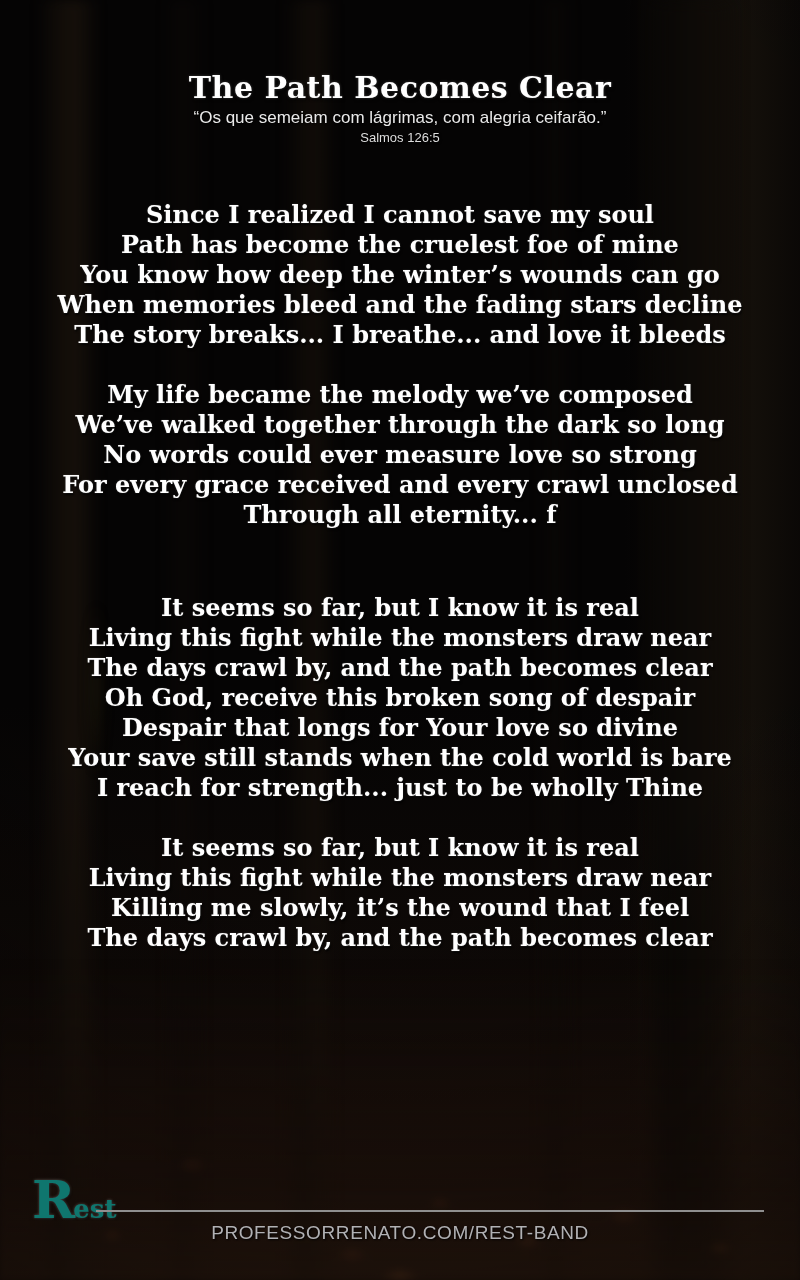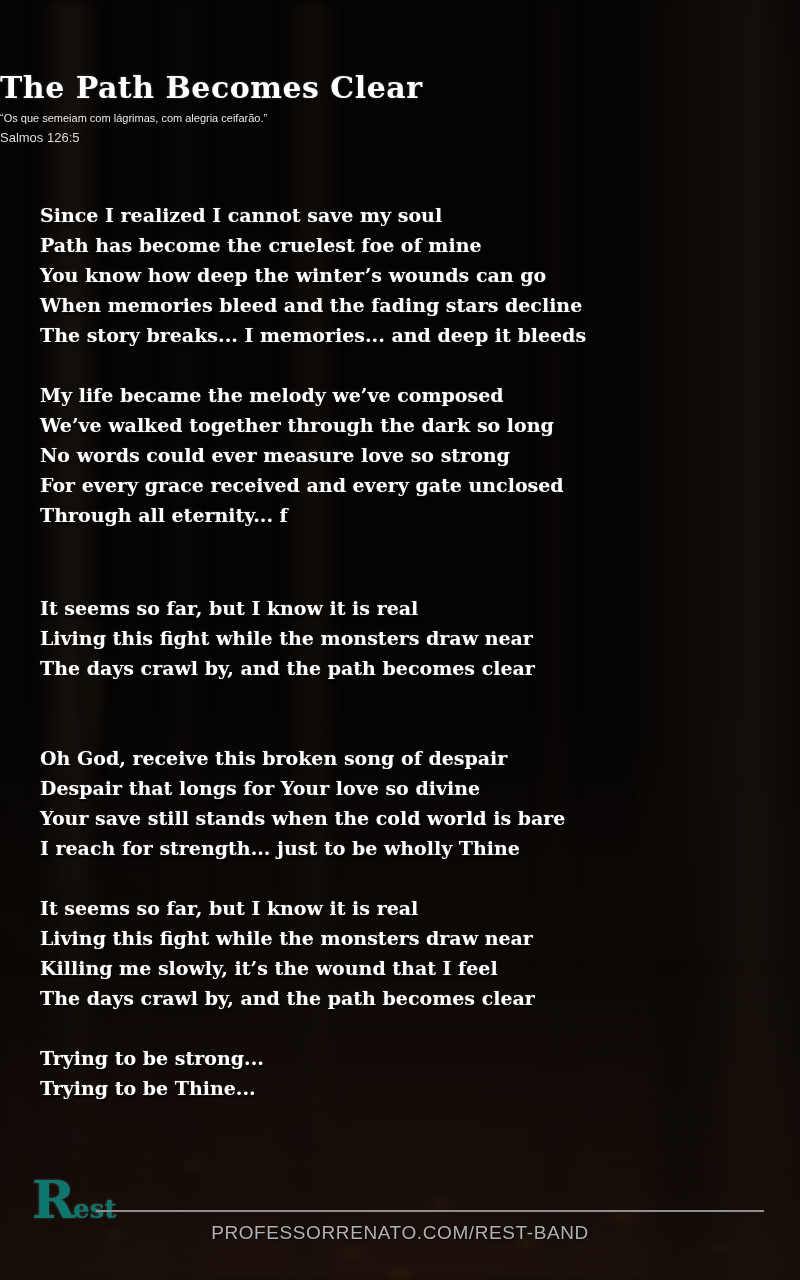--- a/index.html
+++ b/index.html
@@ -47,48 +47,48 @@
       radial-gradient(18px 10px at 90% 90%, rgba(135,70,34,0.20), transparent 70%),
       radial-gradient(26px 14px at 50% 99%, rgba(150,85,45,0.25), transparent 70%),
       linear-gradient(180deg, transparent 0%, rgba(40,22,14,0.45) 70%, rgba(50,30,18,0.65) 100%);
   }
   .vignette {
     position: absolute; inset: 0;
     background: radial-gradient(115% 82% at 50% 30%, rgba(0,0,0,0) 48%, rgba(0,0,0,0.5) 100%);
   }
 
   
-  .content { position: absolute; inset: 0; z-index: 5; color: #ffffff; }
+  .content { position: absolute; inset: 0; z-index: 5; text-align: center; color: #ffffff; }
 
   .song-title {
     margin: 0; padding-top: 70px;
     font-size: 30px; font-weight: bold; line-height: 36px;
     letter-spacing: 0.5px; color: #ffffff;
     text-shadow: 0 0 3px rgba(255,255,255,0.25), 1px 2px 3px rgba(0,0,0,0.9);
   }
   .quote {
     margin-top: 2px; font-family: "Liberation Sans", sans-serif;
-    font-size: 11px; line-height: 20px; color: #e9e9e9;
+    font-size: 17px; line-height: 20px; color: #e9e9e9;
     text-shadow: 1px 1px 2px rgba(0,0,0,0.9);
   }
   .quote-ref {
     font-family: "Liberation Sans", sans-serif;
     font-size: 13px; line-height: 20px; color: #dddddd;
     text-shadow: 1px 1px 2px rgba(0,0,0,0.9);
   }
   .stanza { margin: 0 40px; }
   .stanza .line {
-    font-size: 19px; font-weight: bold; line-height: 30px; color: #ffffff;
+    font-size: 24px; font-weight: bold; line-height: 30px; color: #ffffff;
     text-shadow: 0 0 2px rgba(255,255,255,0.2), 1px 2px 2px rgba(0,0,0,0.95);
     white-space: nowrap;
   }
   .stanza-1 { margin-top: 52px; }
   .stanza-2 { margin-top: 30px; }
   .stanza-3 { margin-top: 63px; }
-  .stanza-4 { margin-top: 60px; }
+  .stanza-4 { }
   .stanza-5 { margin-top: 30px; }
   .stanza-6 { margin-top: 30px; }
 
   
   .band-logo {
     position: absolute; left: 32px; top: 1170px; z-index: 6;
     font-size: 26px; font-weight: bold; line-height: 60px; color: #0f766e;
     text-shadow: 0 0 3px rgba(255,255,255,0.3), 1px 1px 2px #000;
   }
   .band-logo::first-letter { font-size: 52px; letter-spacing: -2px; }
@@ -122,28 +122,28 @@
 
     <h1 class="song-title">The Path Becomes Clear</h1>
     <div class="quote">“Os que semeiam com lágrimas, com alegria ceifarão.”</div>
     <div class="quote-ref">Salmos 126:5</div>
 
     <div class="stanza stanza-1">
       <div class="line">Since I realized I cannot save my soul</div>
       <div class="line">Path has become the cruelest foe of mine</div>
       <div class="line">You know how deep the winter’s wounds can go</div>
       <div class="line">When memories bleed and the fading stars decline</div>
-      <div class="line">The story breaks... I memories... and deep it bleeds</div>
+      <div class="line">The story breaks... I breathe... and love it bleeds</div>
     </div>
 
     <div class="stanza stanza-2">
       <div class="line">My life became the melody we’ve composed</div>
       <div class="line">We’ve walked together through the dark so long</div>
       <div class="line">No words could ever measure love so strong</div>
-      <div class="line">For every grace received and every gate unclosed</div>
+      <div class="line">For every grace received and every crawl unclosed</div>
       <div class="line">Through all eternity... f</div>
     </div>
 
     <div class="stanza stanza-3">
       <div class="line">It seems so far, but I know it is real</div>
       <div class="line">Living this fight while the monsters draw near</div>
       <div class="line">The days crawl by, and the path becomes clear</div>
     </div>
 
     <div class="stanza stanza-4">
@@ -153,24 +153,20 @@
       <div class="line">I reach for strength... just to be wholly Thine</div>
     </div>
 
     <div class="stanza stanza-5">
       <div class="line">It seems so far, but I know it is real</div>
       <div class="line">Living this fight while the monsters draw near</div>
       <div class="line">Killing me slowly, it’s the wound that I feel</div>
       <div class="line">The days crawl by, and the path becomes clear</div>
     </div>
 
-    <div class="stanza stanza-6">
-      <div class="line">Trying to be strong...</div>
-      <div class="line">Trying to be Thine...</div>
-    </div>
 
   </div>
 
   <div class="band-logo">Rest</div>
   <div class="footer-divider"></div>
   <div class="website">PROFESSORRENATO.COM/REST-BAND</div>
 
 </div>
 
 </body></html>

